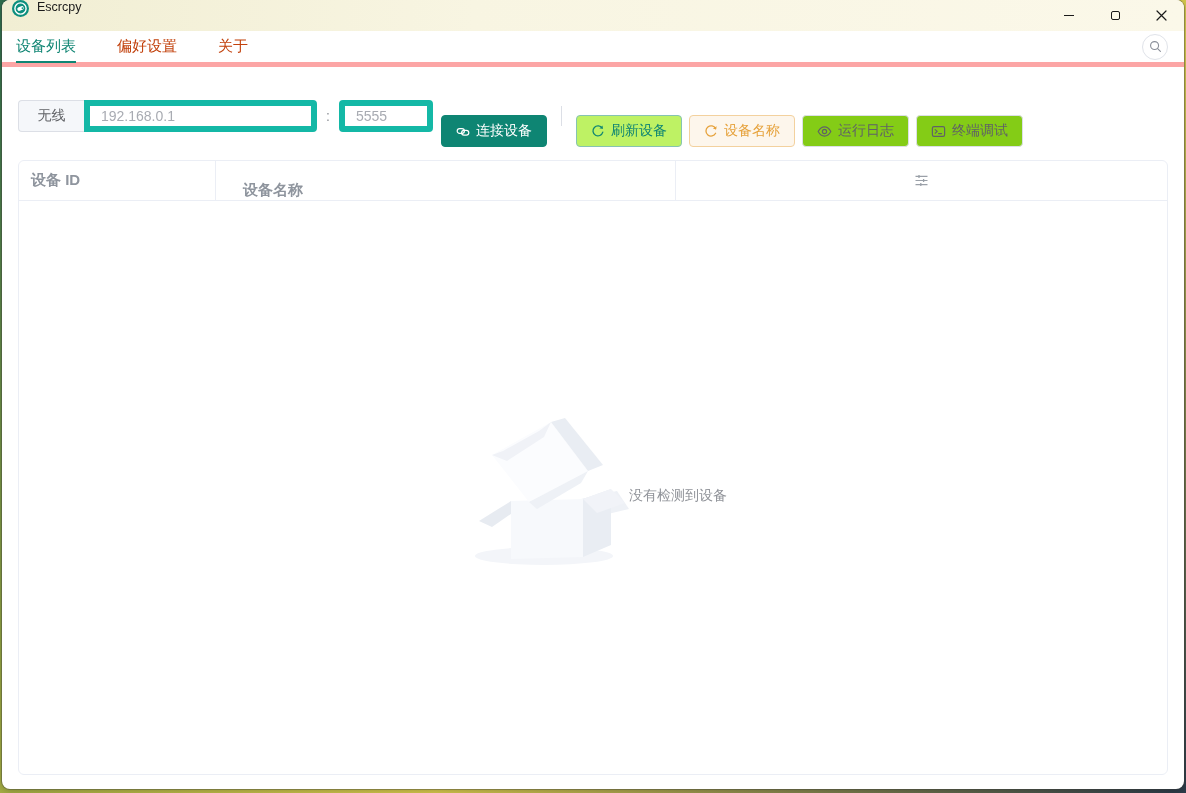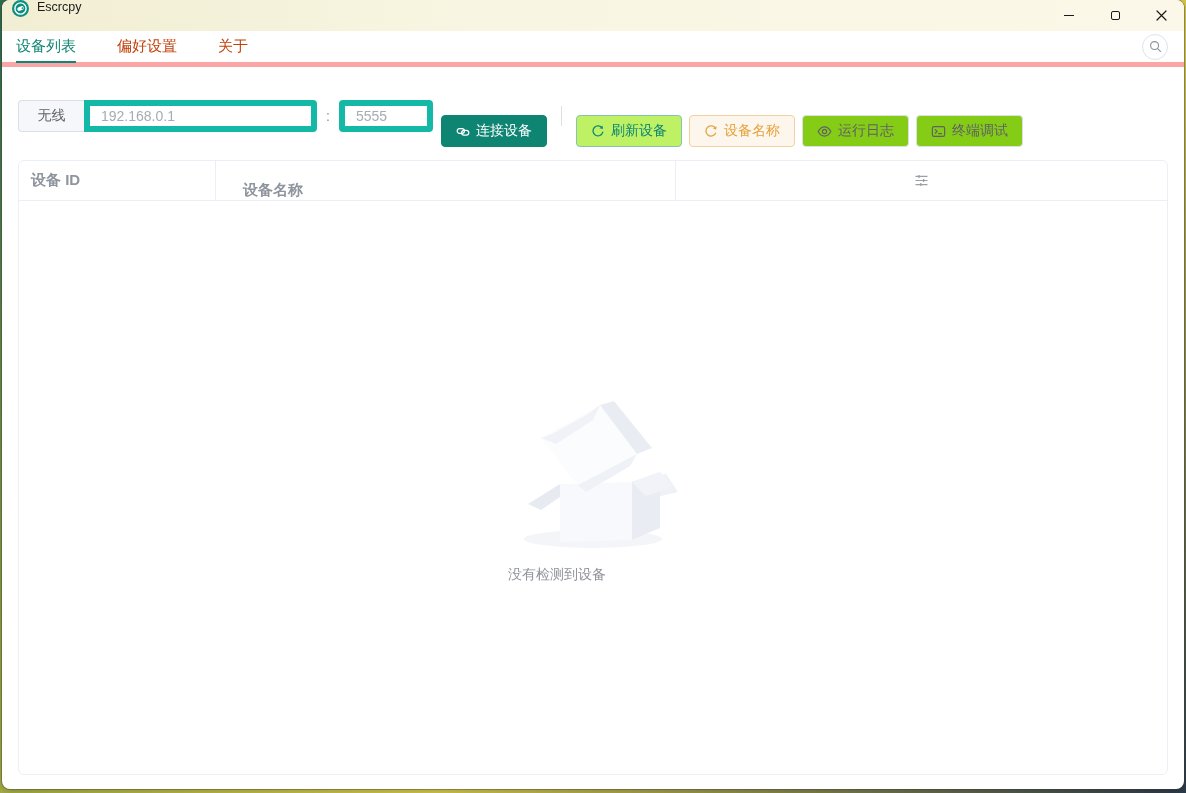--- a/index.html
+++ b/index.html
@@ -83,21 +83,21 @@
   .thead { display:flex; height:40px; flex:0 0 40px; border-bottom:1px solid #ebeef5; }
   .th {
     display:flex; align-items:center; padding:0 12px; font-size:15px; font-weight:600;
     color:#8f959e; border-right:1px solid #ebeef5; overflow:hidden;
   }
   .th-id { width:197px; flex:0 0 197px; }
   .th-name { width:460px; flex:0 0 460px; padding-left:27px;align-items:flex-end; }
   .th-op { width:455px; flex:0 0 455px; padding-left:15px; }
   .th-settings { flex:1 1 auto; border-right:none; justify-content:center; padding:0; cursor:pointer; }
   .tbody { flex:1 1 auto; display:flex; align-items:center; justify-content:center; }
-  .empty-block { display:flex; flex-direction:column; }
+  .empty-block { display:flex; align-items:center; }
   .empty-text { margin-top:16px; font-size:14px; color:#909399; }
 </style>
 </head>
 <body>
 
 <div class="window">
 
   <div class="titlebar">
     <svg class="app-icon" viewBox="0 0 17 17">
       <circle cx="8.5" cy="8.5" r="8.5" fill="#0c8f7e"></circle>

